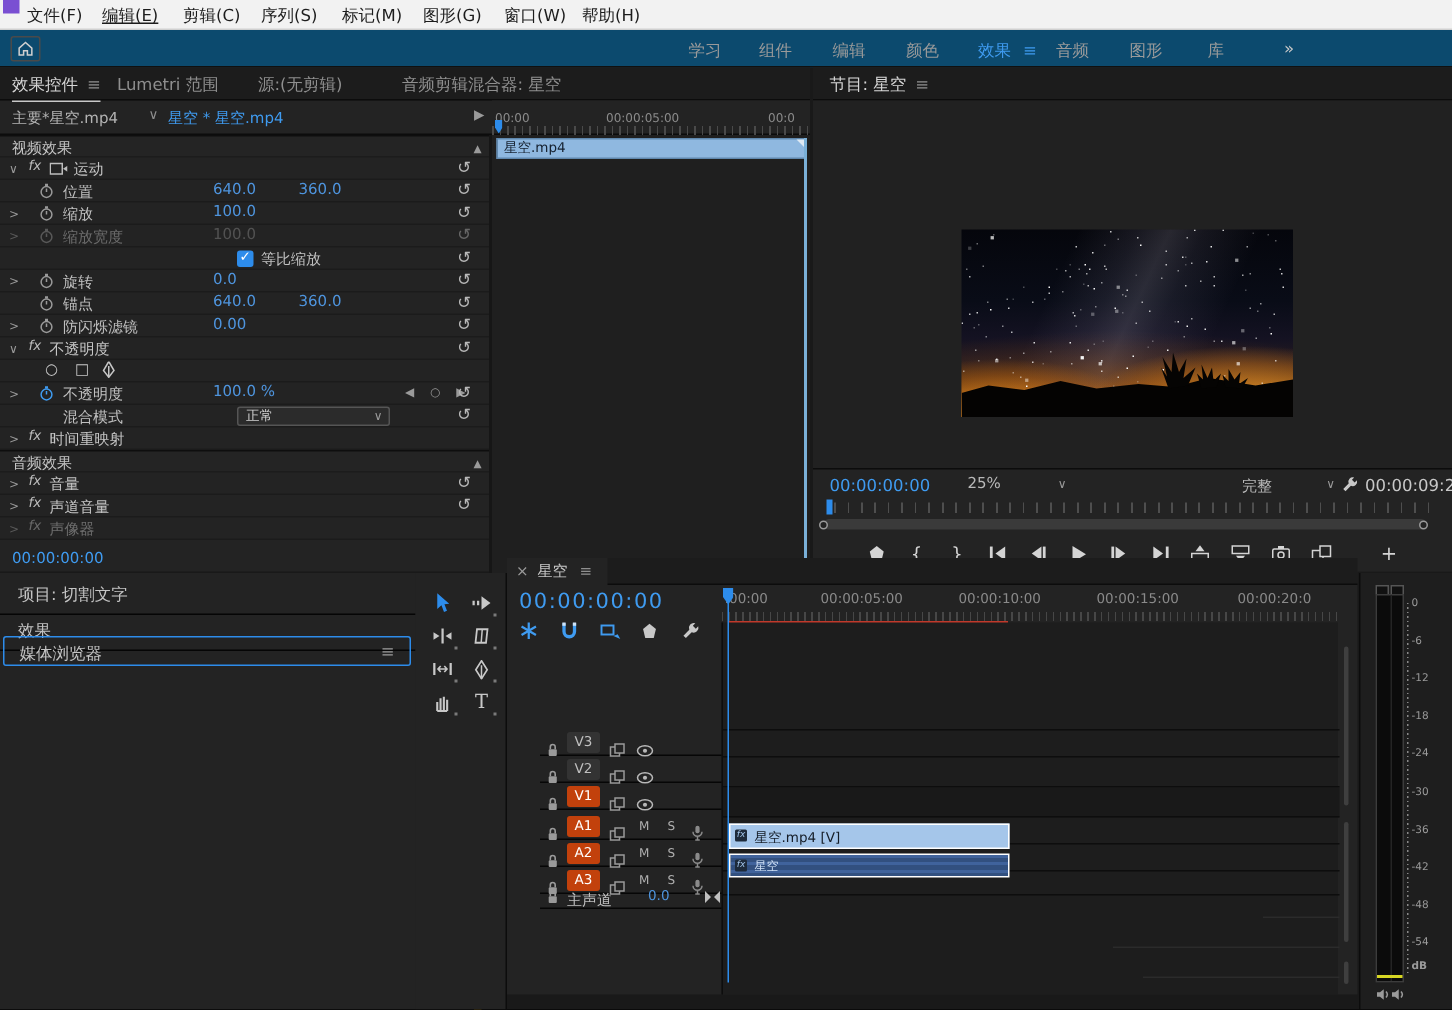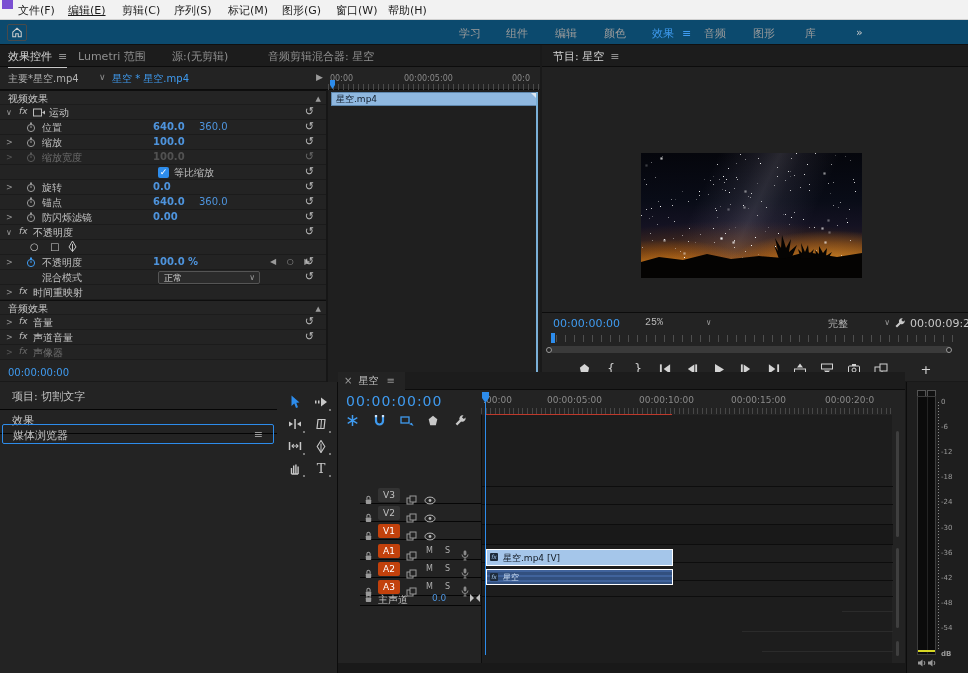--- a/index.html
+++ b/index.html
@@ -42,21 +42,21 @@
   .ec-row.section { border-top:1px solid #0e0e0e; background:#242424; }
   .ec-row.disabled > * { opacity:.45; }
   .ec-row span { position:absolute; top:1px; }
   .twirl { left:6px; color:#9a9a9a; font-size:8px; top:3px !important; }
   .fxi { left:19px; color:#bdbdbd; font-style:italic; font-size:9px; }
   .efficon { left:33px; top:3px !important; }
   .lbl-eff { color:#c6c6c6; }
   .swi { left:26px; top:2px !important; }
   .lbl-par { left:42px; color:#c0c0c0; }
   .lbl-sec { left:8px; color:#c6c6c6; }
-  .val1 { left:153px; color:#4e94dd;font-weight:bold; }
+  .val1 { left:142px; color:#4e94dd; }
   .val2 { left:199px; color:#4e94dd; }
   .disabled .val1, .disabled .val2 { color:#8a8a8a; }
   .reseti { right:12px; color:#b9b9b9; font-size:11px; top:0 !important; }
   .collapsei { right:5px; color:#9a9a9a; font-size:7px; top:4px !important; }
   .cbox { left:158px; top:2px !important; width:11px; height:11px; background:#2d8ceb; border-radius:2px;
           color:#fff; font-size:9px; line-height:11px; text-align:center; }
   .cb-lbl { left:174px; color:#c0c0c0; }
   .ddbox { left:158px; top:1px !important; width:102px; height:13px; background:#2b2b2b; border:1px solid #555;
            border-radius:2px; font-size:9px; color:#d0d0d0; padding-left:5px; line-height:12px; }
   .ddbox i { position:absolute; right:4px; top:0; font-style:normal; color:#9a9a9a; font-size:8px; }
@@ -88,21 +88,21 @@
       radial-gradient(130px 55px at 12% 102%, rgba(255,160,40,.95), rgba(200,110,20,.35) 55%, transparent 75%),
       radial-gradient(150px 60px at 86% 98%, rgba(255,170,50,.95), rgba(210,120,25,.4) 55%, transparent 75%),
       radial-gradient(300px 90px at 45% 108%, rgba(190,95,20,.55), transparent 75%),
       linear-gradient(115deg, transparent 28%, rgba(190,180,210,.10) 42%, rgba(225,215,235,.16) 50%, rgba(190,180,210,.09) 58%, transparent 72%),
       linear-gradient(180deg,#05060c 0%,#090c17 38%,#141222 58%,#231a20 70%,#45280f 84%,#7a4410 94%,#a86414 100%);
   }
   #pm-stars { position:absolute; left:0; top:0; width:1px; height:1px; background:transparent; }
   #pm-sil { position:absolute; left:0; bottom:0; width:221px; height:125px; }
   #pm-controls { position:absolute; left:0; top:267px; width:426px; height:69px; background:#232323; border-top:1px solid #0c0c0c; }
   #pm-tc { position:absolute; left:11px; top:4px; font-size:11px; color:#3f9bf0; }
-  #pm-zoom { position:absolute; left:103px; top:4px; width:66px; font-size:10px; color:#b8b8b8;font-family:Liberation Mono, monospace; }
+  #pm-zoom { position:absolute; left:103px; top:4px; width:66px; font-size:10px; color:#b8b8b8; }
   #pm-zoom i, #pm-res i { font-style:normal; color:#9a9a9a; font-size:8px; position:absolute; right:0; top:1px; }
   #pm-res { position:absolute; left:286px; top:4px; width:62px; font-size:10px; color:#b8b8b8; }
   #pm-wrench { position:absolute; left:352px; top:4px; }
   #pm-dur { position:absolute; left:368px; top:4px; font-size:11px; color:#c8c8c8; }
   #pm-minirule { position:absolute; left:14px; top:22px; width:398px; height:7px;
                  background:repeating-linear-gradient(90deg,#4e4e4e 0 1px,transparent 1px 9px); }
   #pm-phead { position:absolute; left:9px; top:20px; width:4px; height:10px; background:#2d8ceb; }
   #pm-scroll { position:absolute; left:7px; top:33px; width:402px; height:7px; background:#3a3a3a; border-radius:4px; }
   #pm-transport { position:absolute; left:0; top:44px; width:426px; height:24px; display:flex;
                   align-items:center; justify-content:center; gap:9px; }
@@ -772,15 +772,15 @@
   <span class="mtick" style="top: 16px;">0</span>
       <span class="mtick" style="top: 41.1px;">-6</span>
       <span class="mtick" style="top: 66.2px;">-12</span>
       <span class="mtick" style="top: 91.3px;">-18</span>
       <span class="mtick" style="top: 116.4px;">-24</span>
       <span class="mtick" style="top: 141.5px;">-30</span>
       <span class="mtick" style="top: 166.6px;">-36</span>
       <span class="mtick" style="top: 191.7px;">-42</span>
       <span class="mtick" style="top: 216.8px;">-48</span>
       <span class="mtick" style="top: 241.9px;">-54</span>
-      <span class="mtick" style="top: 268px; font-weight: bold;">dB</span>
+      <span class="mtick" style="top: 258px; font-weight: bold;">dB</span>
     </div>
 </div>
 
 </body></html>

